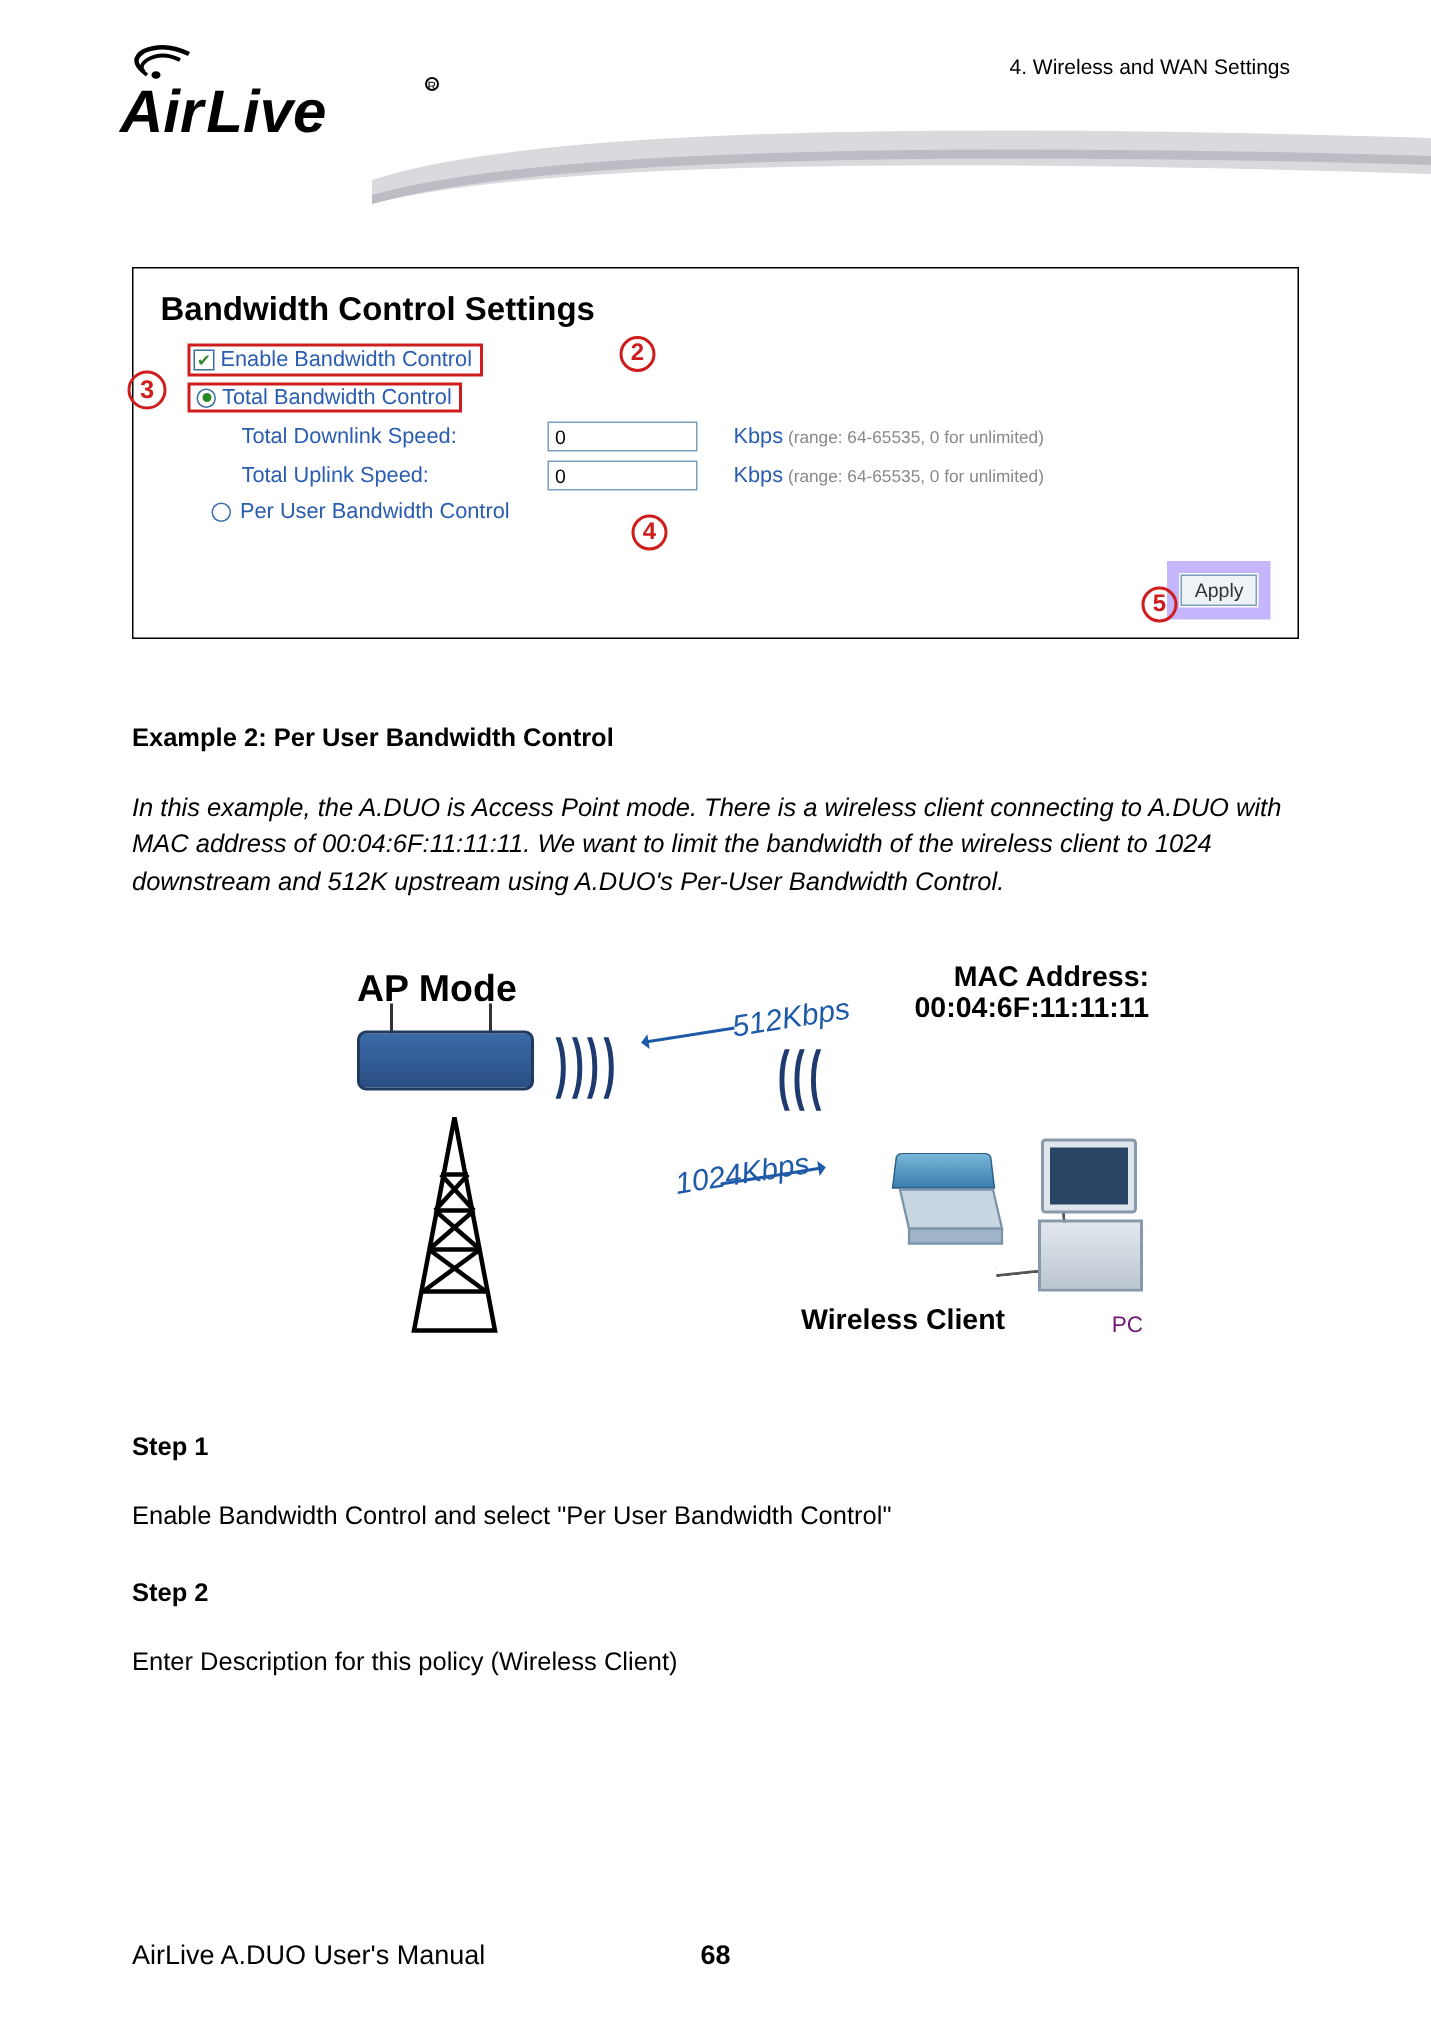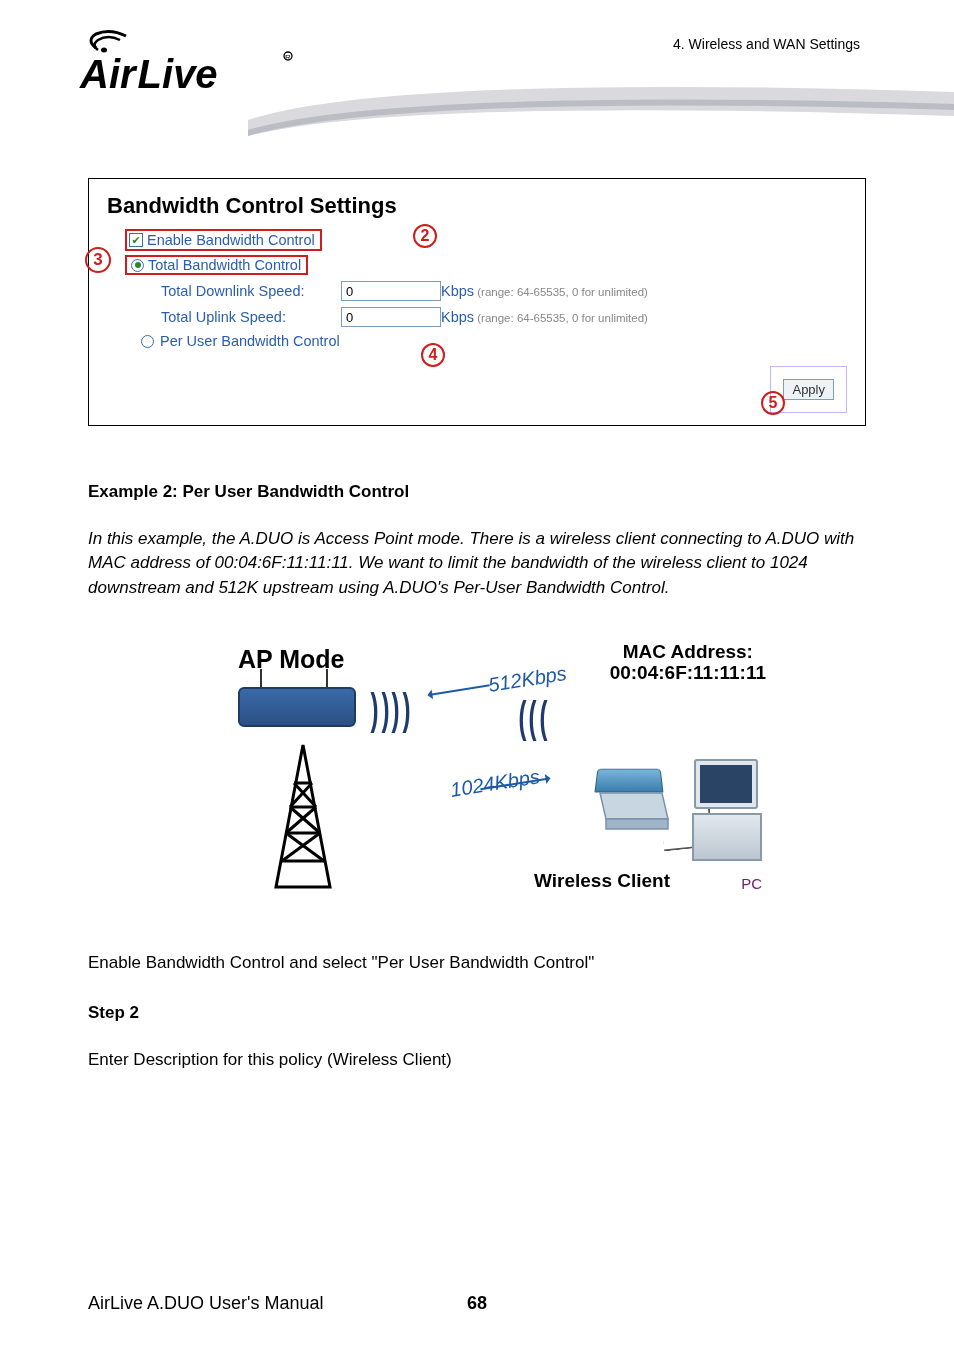--- a/index.html
+++ b/index.html
@@ -101,21 +101,21 @@
     border-radius: 50%;
     display: block;
   }
   .sub-row {
     display: flex;
     align-items: center;
     margin-left: 54px;
     margin-top: 6px;
     font-size: 14.5px;
     color: #2a5db0;
-    gap: 0;
+    gap: 24px;
   }
   .sub-label { width: 180px; }
   .num-input {
     border: 1px solid #7a9ebd;
     width: 100px;
     height: 20px;
     font-size: 13px;
     padding: 0 4px;
     color: #000;
     background: #fff;
@@ -133,22 +133,22 @@
     display: flex;
     align-items: center;
     margin-left: 34px;
     margin-top: 6px;
     gap: 6px;
   }
   .apply-wrap {
     position: absolute;
     right: 18px;
     bottom: 12px;
-    border: 1px solid #c4b5fd;
-    padding: 12px;
+    border: 8px solid #c4b5fd;
+    padding: 1px;
   }
   .apply-btn {
     border: 1px solid #7a9ebd;
     background: #eef3f8;
     font-size: 13px;
     padding: 2px 8px;
     color: #333;
     cursor: pointer;
   }
 
@@ -178,21 +178,21 @@
   .para { margin-bottom: 32px; font-style: italic; }
 
   
   .diagram {
     margin: 40px auto 40px auto;
     width: 570px;
     height: 270px;
     position: relative;
   }
   .ap-label { position:absolute; left: 46px; top: 0; font-weight: bold; font-size: 25px;}
-  .mac-block { position:absolute; right: -4px; top: 0; font-weight: bold; font-size: 19px; text-align:center; line-height:1.15;}
+  .mac-block { position:absolute; right: -4px; top: 0; font-weight: bold; font-size: 19px; text-align:right; line-height:1.15;}
   .router {
     position: absolute;
     left: 46px; top: 34px;
     width: 128px; height: 60px;
   }
   .router-body {
     width: 118px; height: 40px;
     background: linear-gradient(#3a6aa8,#2b4f84);
     border-radius: 6px;
     border: 2px solid #203a60;
@@ -431,20 +431,21 @@
 
       <div class="pc">
         <div class="monitor"></div>
         <div class="pc-box"></div>
       </div>
 
       <div class="wc-label">Wireless Client</div>
       <div class="pc-label">PC</div>
     </div>
 
+    <div class="step-h">Step 1</div>
     <div class="step-p">Enable Bandwidth Control and select "Per User Bandwidth Control"</div>
 
     <div class="step-h" style="margin-top:26px">Step 2</div>
     <div class="step-p">Enter Description for this policy (Wireless Client)</div>
   </div>
 
   <div class="footer">
     <div class="fl">AirLive A.DUO User's Manual</div>
     <div class="pg">68</div>
     <div class="fr"></div>

